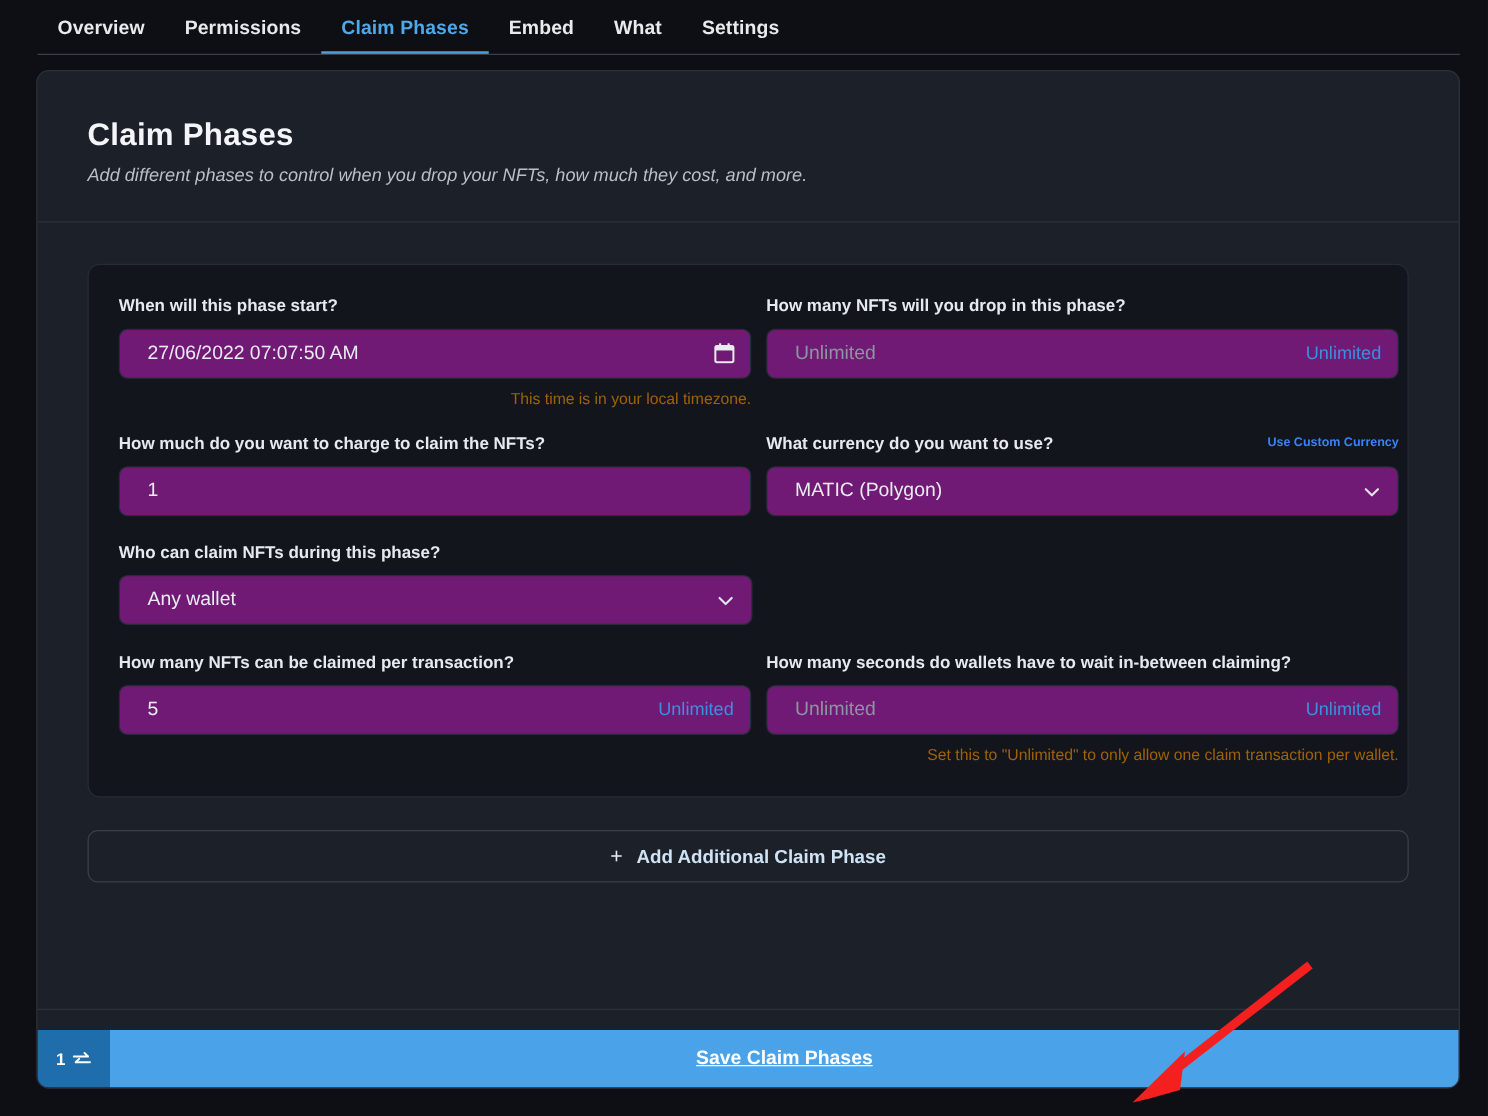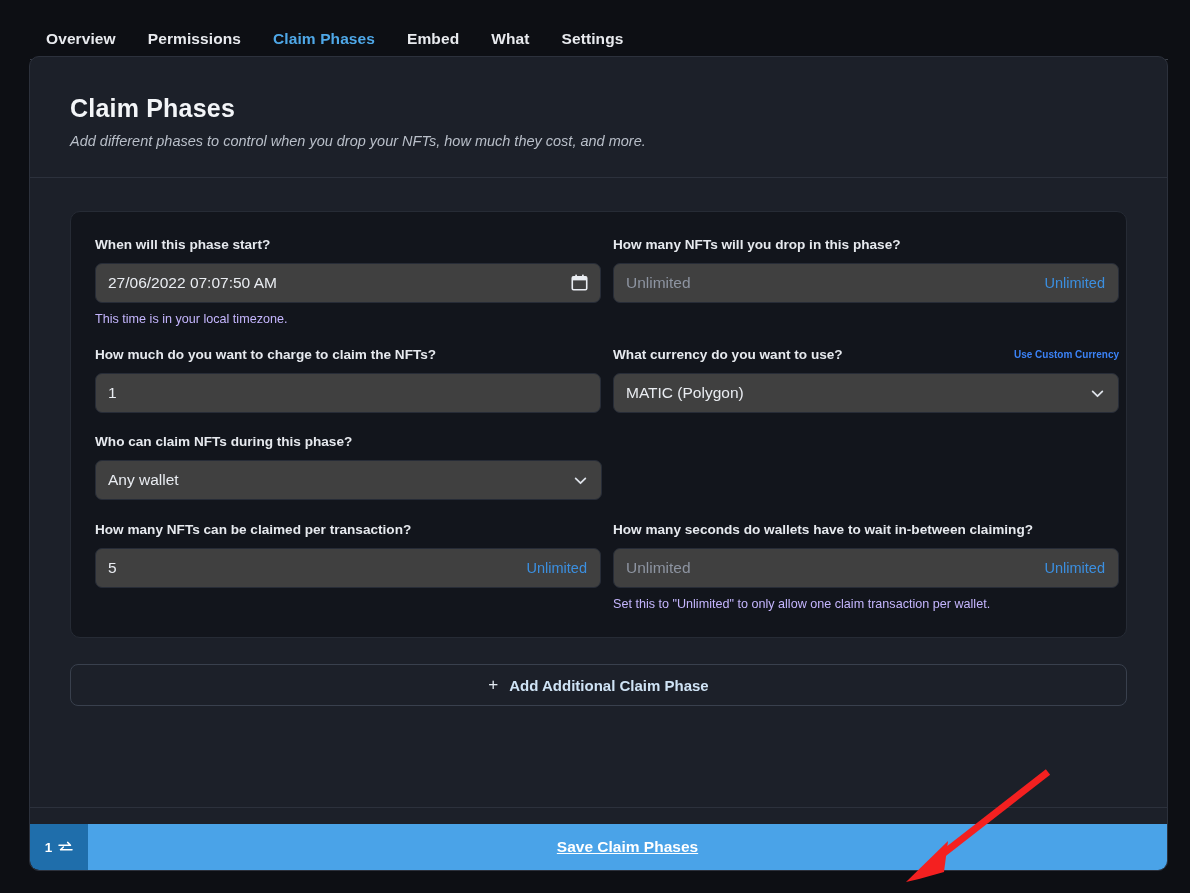--- a/index.html
+++ b/index.html
@@ -6,21 +6,21 @@
   html, body {
     width: 1190px; height: 893px;
     background: #0d0f14;
     font-family: "Liberation Sans", sans-serif;
     overflow: hidden;
   }
   body { position: relative; }
 
   
   .tabbar {
-    position: absolute; left: 0; top: 16px; width: 1190px; height: 46px;
+    position: absolute; left: 0; top: 0; width: 1190px; height: 46px;
   }
   .tabs {
     display: flex; align-items: flex-end; gap: 0;
     padding-left: 30px; height: 44px;
   }
   .tab {
     font-size: 15.5px; font-weight: bold; color: #e8eaee;
     padding: 0 16px 11px 16px; letter-spacing: .1px;
     white-space: nowrap; cursor: pointer; line-height: 1;
     border-bottom: 3px solid transparent;
@@ -69,42 +69,42 @@
   .flabel {
     font-size: 13.6px; font-weight: bold; color: #e6e9ee; line-height: 18px;
     display: flex; align-items: center; justify-content: space-between;
   }
   .flabel .linkbtn {
     font-size: 10px; font-weight: bold; color: #3b82f6; cursor: pointer;
   }
 
   .inputwrap { position: relative; margin-top: 9px; }
   .inp {
-    width: 100%; height: 40px; background: #404040;
+    width: 100%; height: 40px; background: #701a75;
     border: 1px solid #272c37; border-radius: 7px;
     color: #e9ecf1; font-size: 15.5px; font-family: "Liberation Sans", sans-serif;
-    padding: 0 12px; outline: none; display: flex; align-items: center;
+    padding: 0 22px; outline: none; display: flex; align-items: center;
   }
   .inp.placeholder { color: #8d94a1; }
   .inp.withbtn { padding-right: 108px; }
   .inp.withcal { padding-right: 44px; }
   .inline-btn {
     position: absolute; right: 14px; top: 0; height: 40px;
     display: flex; align-items: center;
     font-size: 14.5px; color: #3b8fe0; cursor: pointer;
   }
   .cal-ico {
     position: absolute; right: 13px; top: 11px; width: 17px; height: 17px;
     cursor: pointer;
   }
   .chev {
     position: absolute; right: 15px; top: 14px; width: 13px; height: 13px;
     pointer-events: none;
   }
-  .helper { margin-top: 9px; font-size: 12.6px; color: #c4b5fd; }
+  .helper { margin-top: 9px; font-size: 12.6px; color: #a16207; text-align: right; }
 
   .select { cursor: pointer; }
   .wide { width: 507px; }
 
   .addbtn {
     margin: 26px 0 0 0; width: 100%; height: 42px;
     background: #1c2029; border: 1px solid #39404d; border-radius: 8px;
     color: #cfe3f5; font-size: 15px; font-weight: bold;
     display: flex; align-items: center; justify-content: center; gap: 11px;
     cursor: pointer; font-family: "Liberation Sans", sans-serif;

